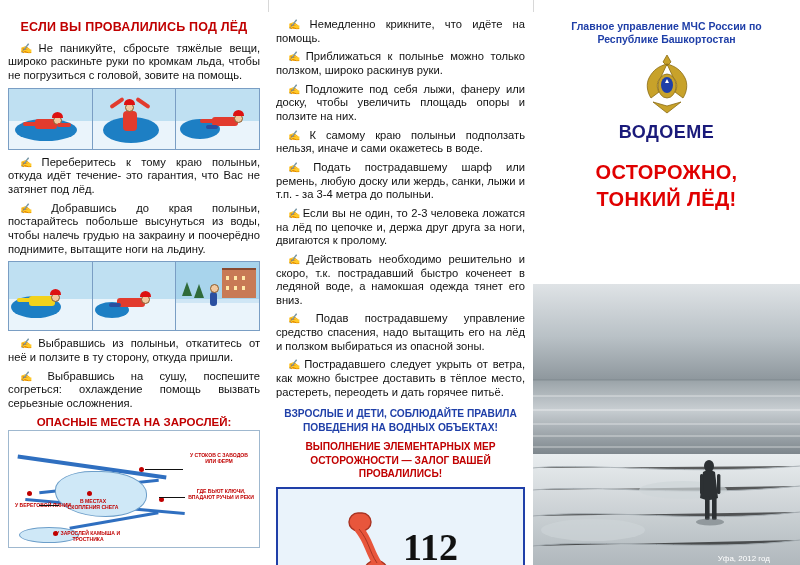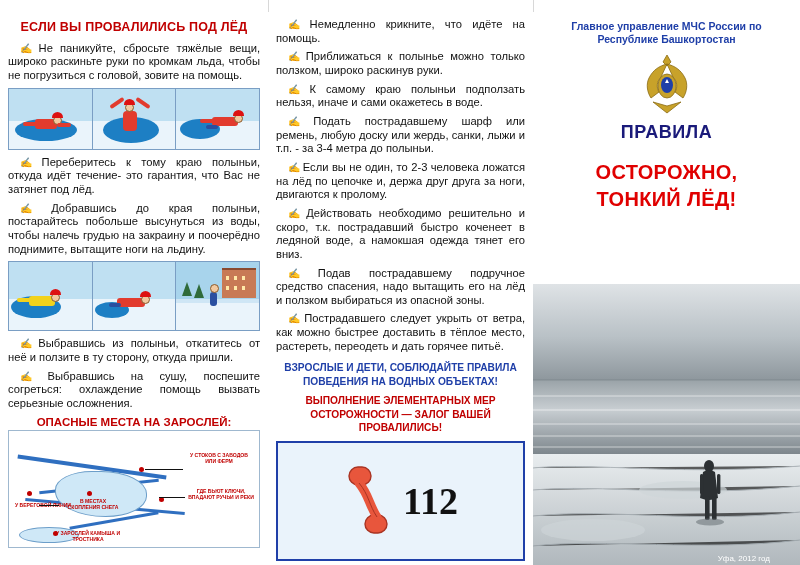--- a/index.html
+++ b/index.html
@@ -210,25 +210,26 @@
     </div>
   </div>
 
   <div class="sep" style="left:268px;"></div>
 
   <div class="col col2">
 
 
     <p class="t ind"><span class="mk">✍</span><span>Немедленно крикните, что идёте на помощь.</span></p>
     <p class="t ind"><span class="mk">✍</span><span>Приближаться к полынье можно только ползком, широко раскинув руки.</span></p>
+    <p class="t ind"><span class="mk">✍</span><span>Подложите под себя лыжи, фанеру или доску, чтобы увеличить площадь опоры и ползите на них.</span></p>
     <p class="t ind"><span class="mk">✍</span><span>К самому краю полыньи подползать нельзя, иначе и сами окажетесь в воде.</span></p>
     <p class="t ind"><span class="mk">✍</span><span>Подать пострадавшему шарф или ремень, любую доску или жердь, санки, лыжи и т.п. - за 3-4 метра до полыньи.</span></p>
     <p class="t ind"><span class="mk">✍</span><span>Если вы не один, то 2-3 человека ложатся на лёд по цепочке и, держа друг друга за ноги, двигаются к пролому.</span></p>
     <p class="t ind"><span class="mk">✍</span><span>Действовать необходимо решительно и скоро, т.к. пострадавший быстро коченеет в ледяной воде, а намокшая одежда тянет его вниз.</span></p>
-    <p class="t ind"><span class="mk">✍</span><span>Подав пострадавшему подручное средство спасения, надо вытащить его на лёд и ползком выбираться из опасной зоны.</span></p>
+    <p class="t ind"><span class="mk">✍</span><span>Подав пострадавшему управление средство спасения, надо вытащить его на лёд и ползком выбираться из опасной зоны.</span></p>
     <p class="t ind"><span class="mk">✍</span><span>Пострадавшего следует укрыть от ветра, как можно быстрее доставить в тёплое место, растереть, переодеть и дать горячее питьё.</span></p>
 
     <div class="adults">ВЗРОСЛЫЕ И ДЕТИ, СОБЛЮДАЙТЕ ПРАВИЛА ПОВЕДЕНИЯ НА ВОДНЫХ ОБЪЕКТАХ!</div>
     <div class="elem">ВЫПОЛНЕНИЕ ЭЛЕМЕНТАРНЫХ МЕР ОСТОРОЖНОСТИ — ЗАЛОГ ВАШЕЙ ПРОВАЛИЛИСЬ!</div>
 
     <div class="phonebox">
       <div class="handset">
         <svg width="52" height="76" viewBox="0 0 52 76" aria-hidden="true">
           <g fill="#e8563c" stroke="#a93322" stroke-width="1.4">
             <rect x="6" y="4" width="22" height="18" rx="9"></rect>
@@ -256,21 +257,21 @@
             <path d="M30 12 C 22 14, 16 18, 12 26 C 9 32, 10 40, 14 46 L22 40 C 19 35, 20 29, 24 25 Z"></path>
             <path d="M30 12 C 38 14, 44 18, 48 26 C 51 32, 50 40, 46 46 L38 40 C 41 35, 40 29, 36 25 Z"></path>
             <ellipse cx="30" cy="34" rx="9" ry="12"></ellipse>
             <path d="M16 50 L30 61 L44 50 L30 54 Z"></path>
           </g>
           <ellipse cx="30" cy="33" rx="6" ry="8" fill="#1f3fa8"></ellipse>
           <path d="M30 27 l2 4 h-4 z" fill="#fff"></path>
         </svg>
       </div>
 
-      <div class="pamyatka">ПРАВИЛА</div>
+      <div class="pamyatka">ВОДОЕМЕ</div>
 
       <div class="warn">
         <div>ОСТОРОЖНО,</div>
         <div>ТОНКИЙ ЛЁД!</div>
       </div>
     </div>
 
     <div class="photo">
       <svg width="267" height="293" viewBox="0 0 267 293" preserveAspectRatio="none" aria-hidden="true">
         <defs>

